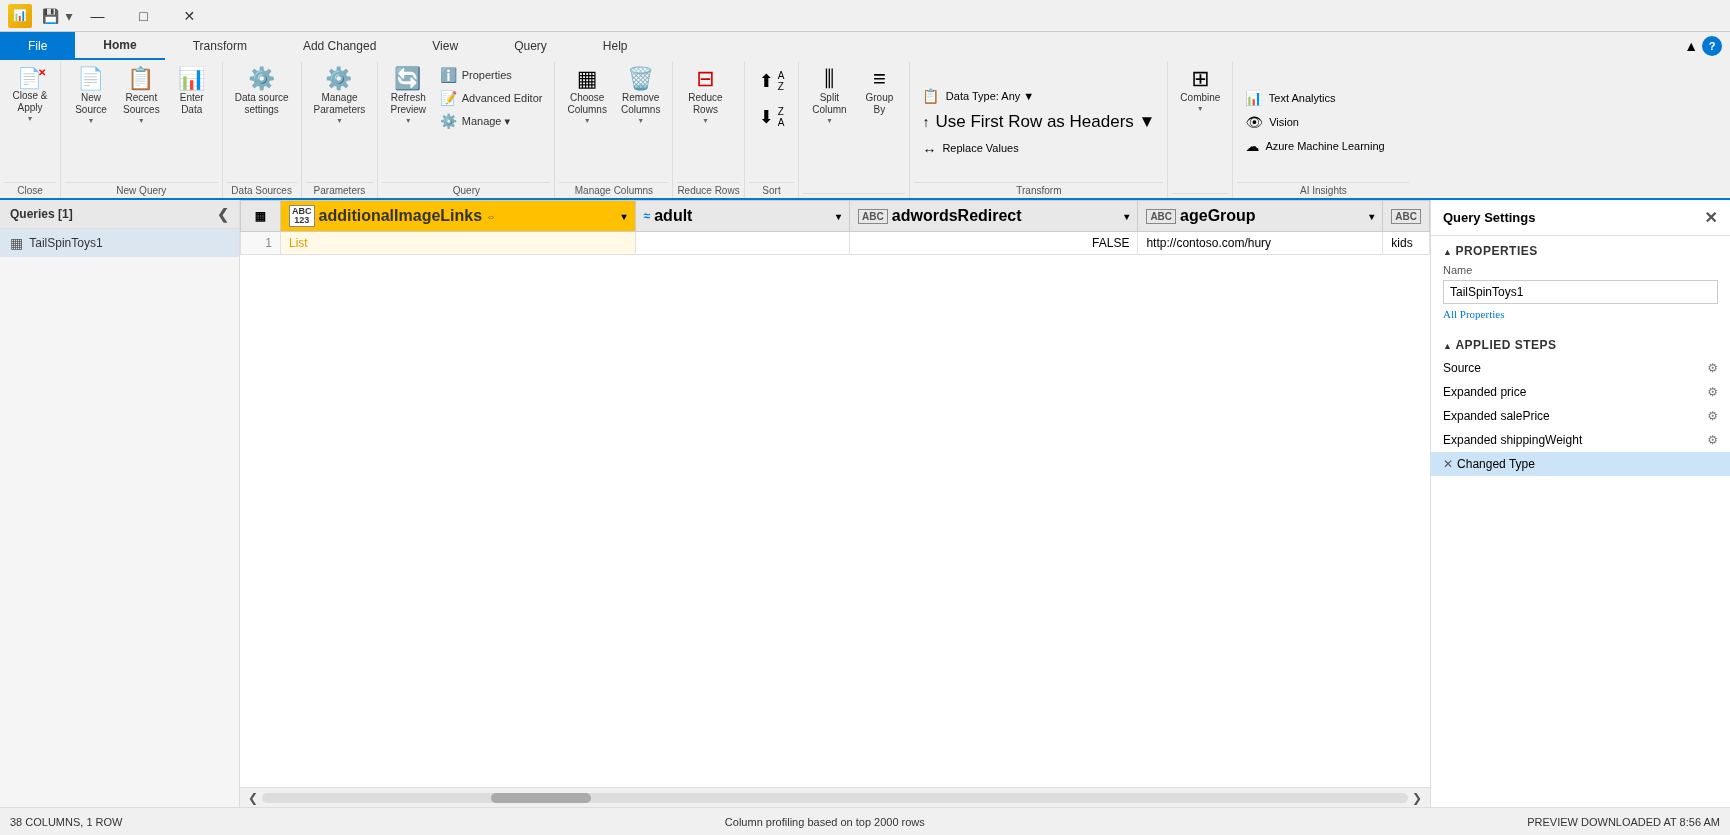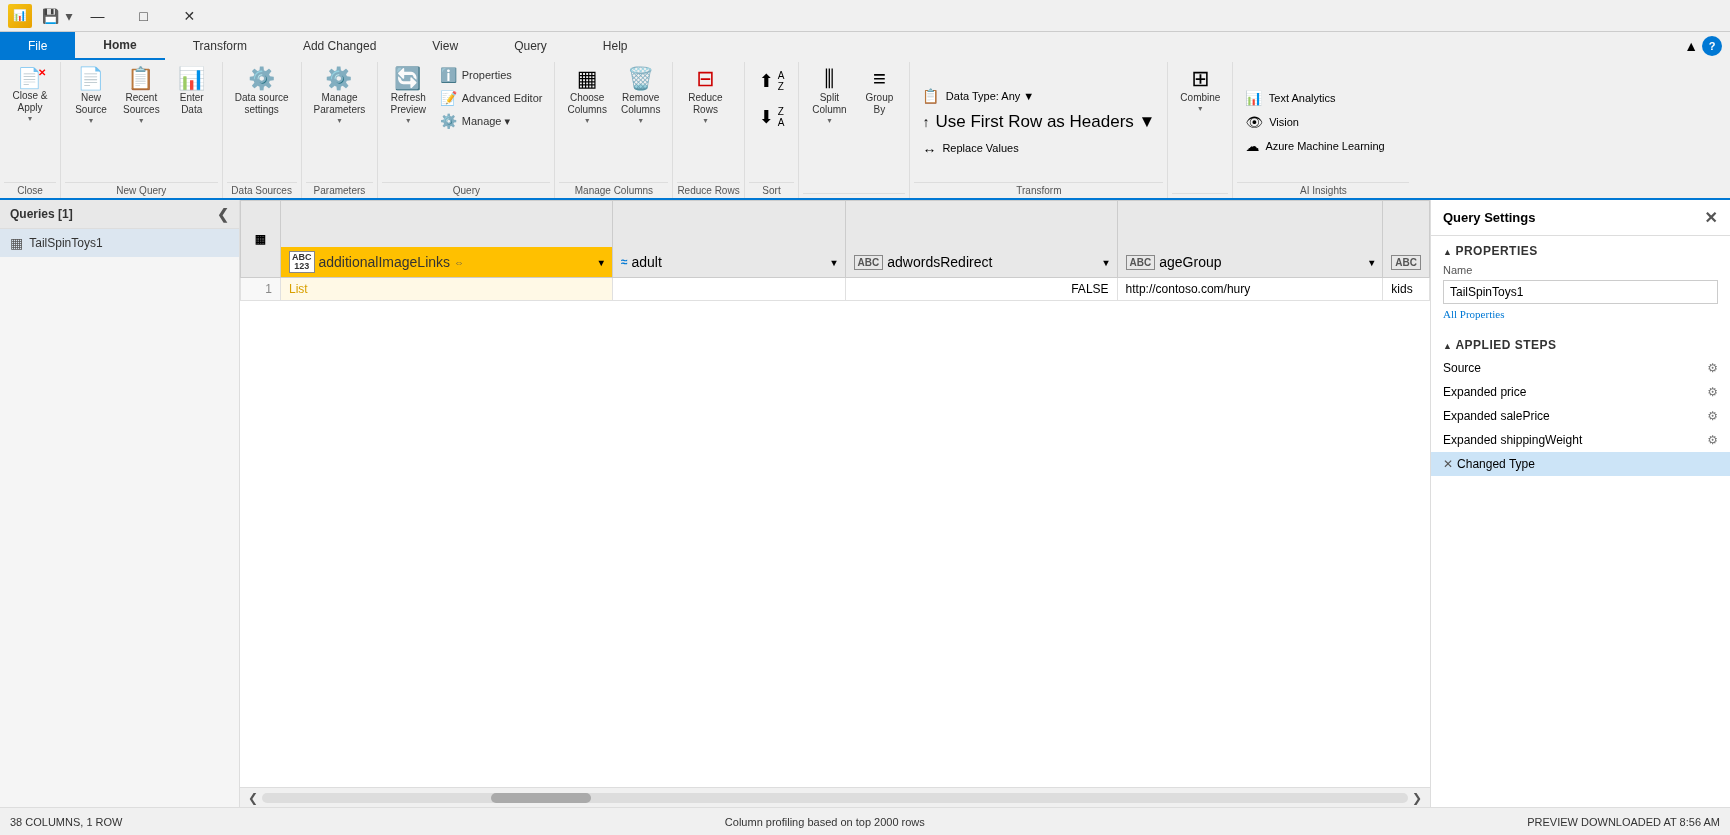--- a/index.html
+++ b/index.html
@@ -173,23 +173,22 @@
       white-space: nowrap;
       position: sticky;
       top: 0;
     }
     .col-header {
       display: flex;
       align-items: center;
       gap: 4px;
       padding: 4px 8px;
       min-width: 140px;
-      margin-top: 46px;
-    }
-    .col-name { font-size: 14px; font-weight: 400; text-align: center; }
+    }
+    .col-name { font-size: 16px; font-weight: 700; text-align: center; }
     .col-dropdown { margin-left: auto; cursor: pointer; font-size: 10px; }
 
     tbody td {
       border: 1px solid #e0e0e0;
       padding: 4px 8px;
       font-size: 12px;
     }
     tbody td.row-num { color: #888; text-align: right; width: 40px; background: #f8f8f8; }
 
     

